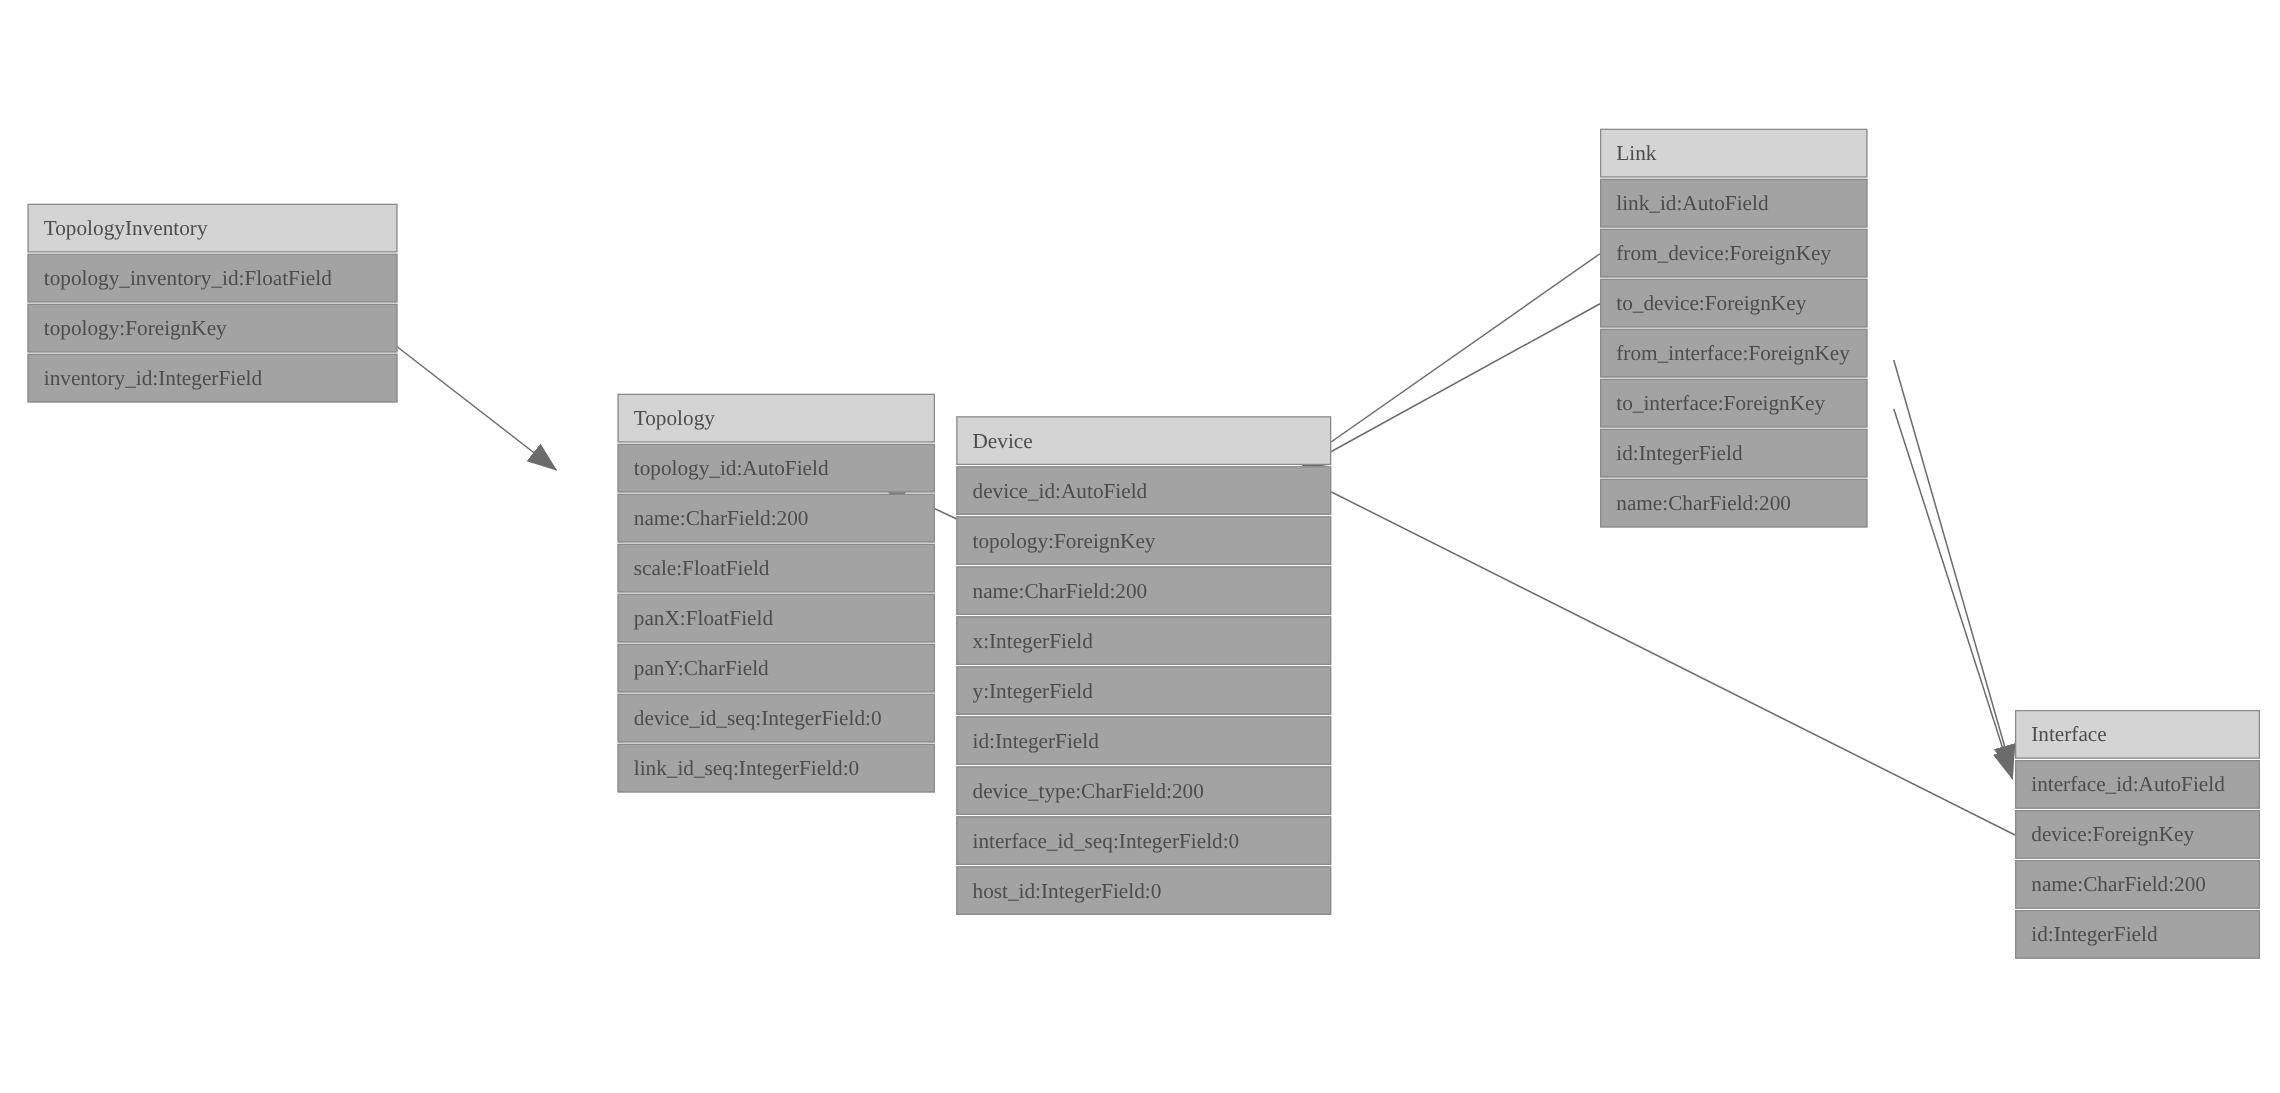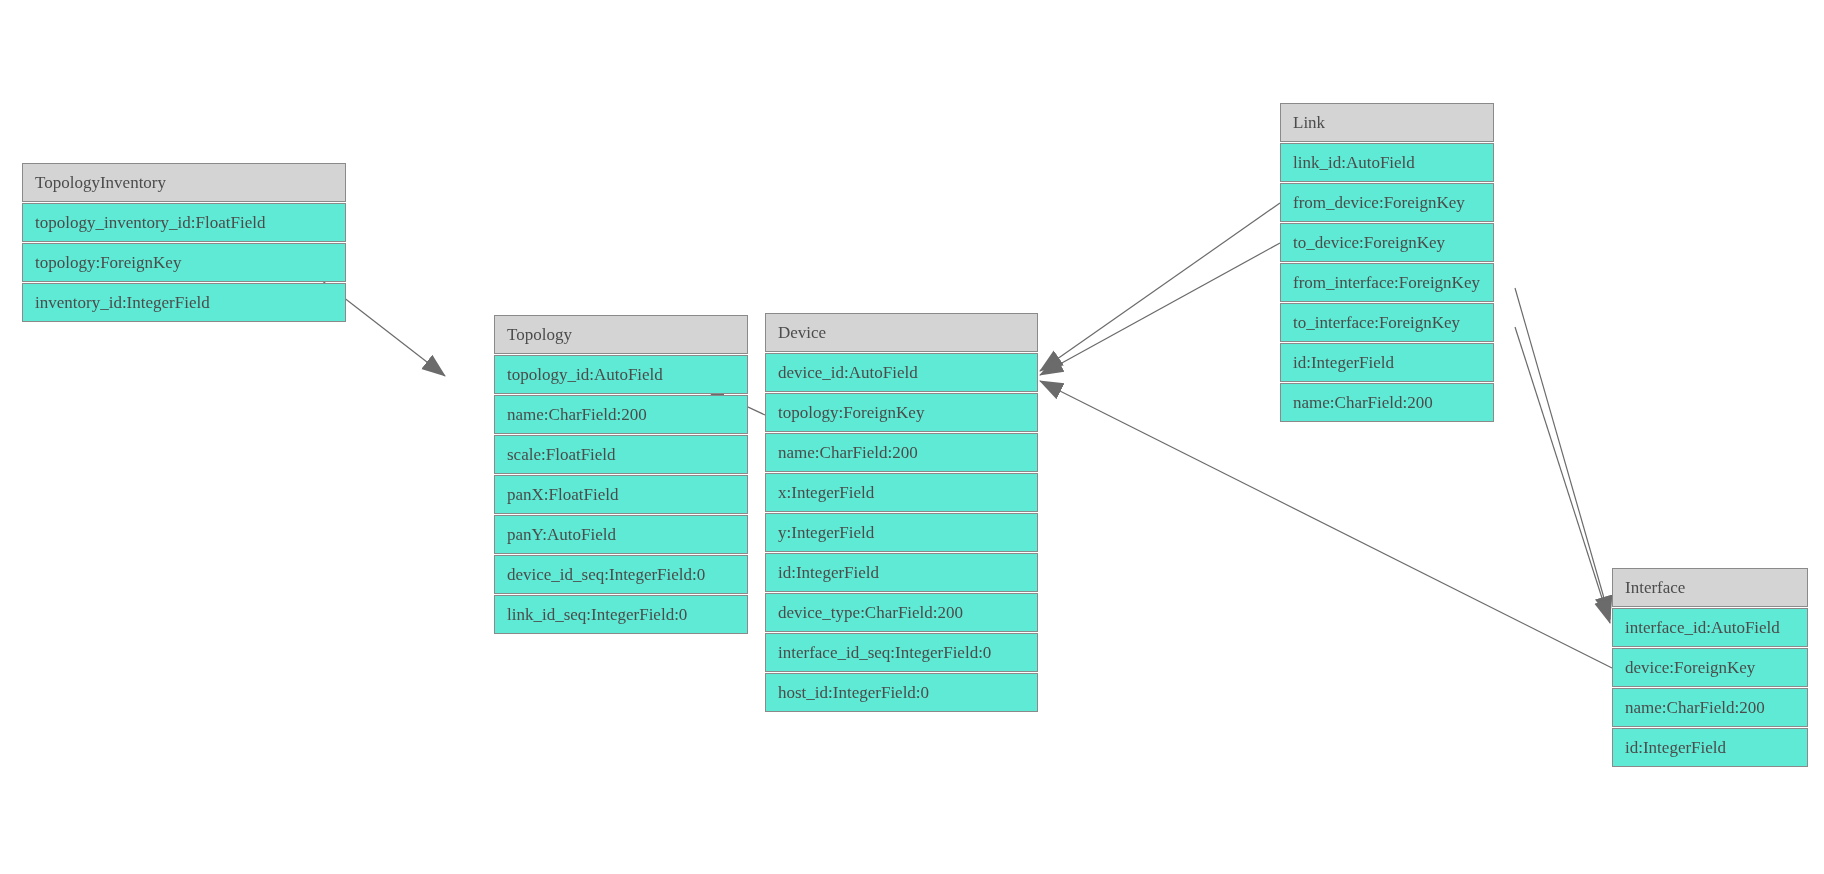--- a/index.html
+++ b/index.html
@@ -28,21 +28,21 @@
     stroke: var(--line);
     stroke-width: 1.2;
     fill: none;
   }
   .entity {
     position: absolute;
   }
   .cell {
     height: 39px;
     border: 1px solid var(--border);
-    background: #5eead4;
+    background: #a3a3a3;
     display: flex;
     align-items: center;
     padding: 0 10px 0 12px;
     font-size: 17px;
     color: var(--text);
     white-space: nowrap;
     overflow: hidden;
   }
   .cell + .cell { margin-top: 1px; }
   .cell.header {
@@ -60,37 +60,37 @@
       </marker>
     </defs>
   <line x1="303" y1="266" x2="445" y2="376" class="rel-line" marker-end="url(#arrowhead)"></line>
       <line x1="765" y1="415" x2="703" y2="386" class="rel-line" marker-end="url(#arrowhead)"></line>
       <line x1="1280" y1="203" x2="1040" y2="371" class="rel-line" marker-end="url(#arrowhead)"></line>
       <line x1="1280" y1="243" x2="1040" y2="375" class="rel-line" marker-end="url(#arrowhead)"></line>
       <line x1="1515" y1="288" x2="1610" y2="619" class="rel-line" marker-end="url(#arrowhead)"></line>
       <line x1="1515" y1="327" x2="1610" y2="623" class="rel-line" marker-end="url(#arrowhead)"></line>
       <line x1="1612" y1="668" x2="1040" y2="381" class="rel-line" marker-end="url(#arrowhead)"></line>
     </svg>
-<div class="entity" style="left: 22px; top: 163px; width: 324px; text-align: right;">
+<div class="entity" style="left: 22px; top: 163px; width: 296px; text-align: right;">
       <div class="cell header">TopologyInventory</div>
       <div class="cell field">topology_inventory_id:FloatField</div>
       <div class="cell field">topology:ForeignKey</div>
       <div class="cell field">inventory_id:IntegerField</div>
     </div>
     <div class="entity" style="left: 446px; top: 315px; width: 254px; margin-left: 48px;">
       <div class="cell header">Topology</div>
       <div class="cell field">topology_id:AutoField</div>
       <div class="cell field">name:CharField:200</div>
       <div class="cell field">scale:FloatField</div>
       <div class="cell field">panX:FloatField</div>
-      <div class="cell field">panY:AutoField</div>
+      <div class="cell field">panY:CharField</div>
       <div class="cell field">device_id_seq:IntegerField:0</div>
       <div class="cell field">link_id_seq:IntegerField:0</div>
     </div>
-    <div class="entity" style="left: 765px; top: 313px; width: 273px;">
+    <div class="entity" style="left: 765px; top: 333px; width: 300px;">
       <div class="cell header">Device</div>
       <div class="cell field">device_id:AutoField</div>
       <div class="cell field">topology:ForeignKey</div>
       <div class="cell field">name:CharField:200</div>
       <div class="cell field">x:IntegerField</div>
       <div class="cell field">y:IntegerField</div>
       <div class="cell field">id:IntegerField</div>
       <div class="cell field">device_type:CharField:200</div>
       <div class="cell field">interface_id_seq:IntegerField:0</div>
       <div class="cell field">host_id:IntegerField:0</div>

